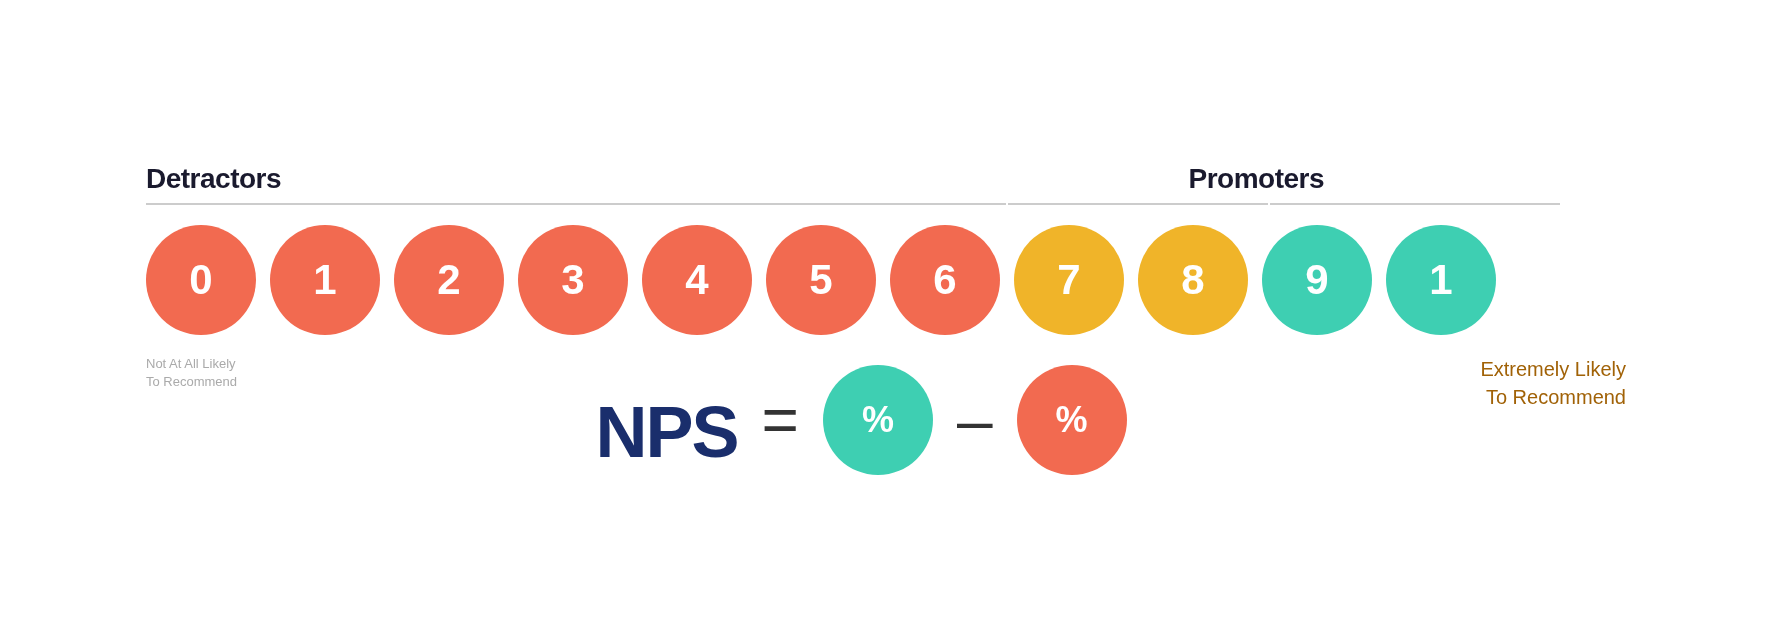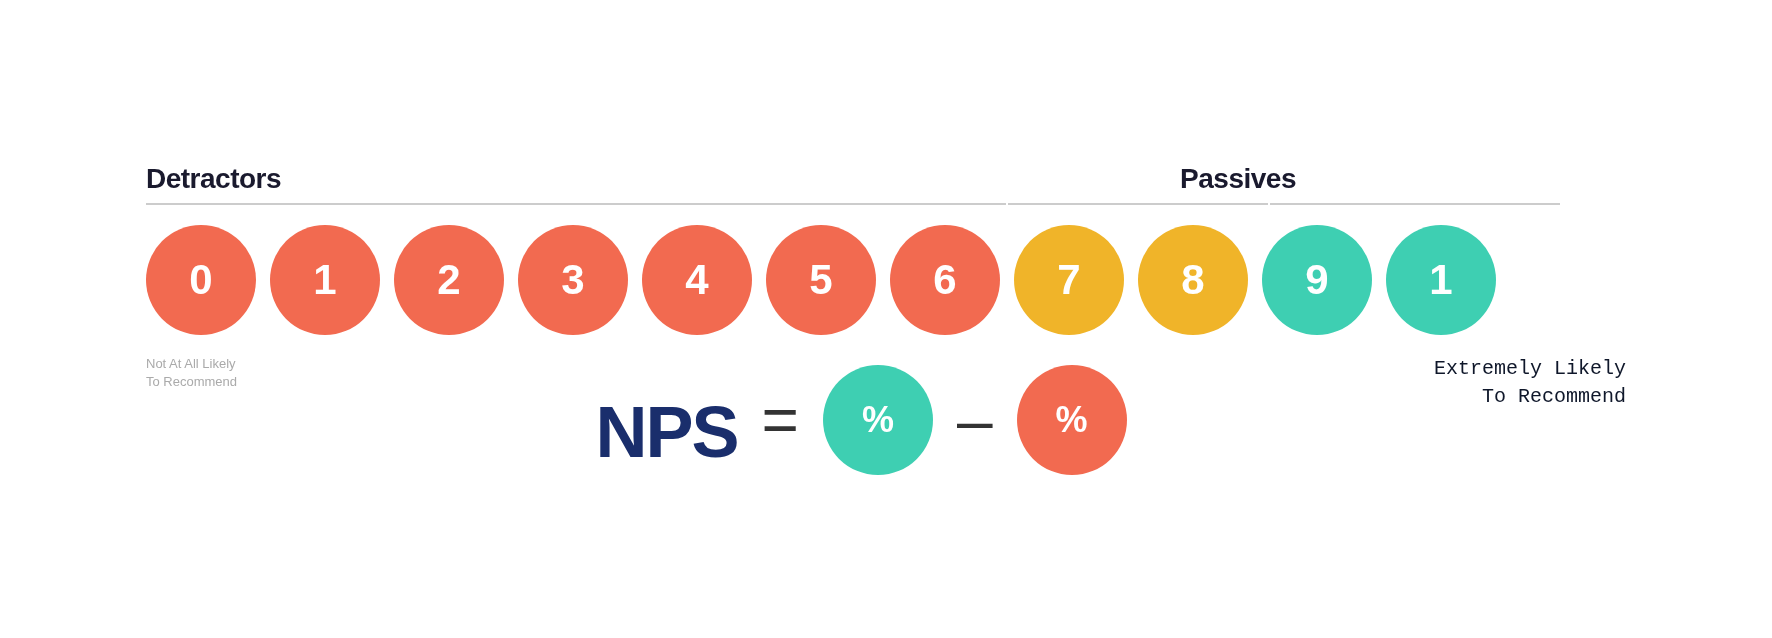--- a/index.html
+++ b/index.html
@@ -17,20 +17,21 @@
     .container {
       width: 1600px;
       padding: 40px 60px;
     }
 
     
     .category-headers {
       display: flex;
       align-items: center;
       margin-bottom: 8px;
+      gap: 28px;
     }
 
     .category-label {
       font-size: 28px;
       font-weight: 800;
       color: #1a1a2e;
       letter-spacing: -0.5px;
     }
 
     .detractors-header {
@@ -168,37 +169,36 @@
       background: #3ecfb2;
     }
 
     .formula-circle-detractor {
       background: #f26a50;
     }
 
     .label-extremely-likely {
       width: 240px;
       font-size: 20px;
-      color: #0f172a;
+      color: #a16207;
       line-height: 1.4;
       text-align: right;
-      font-family: Liberation Mono, monospace;
     }
   </style>
 </head>
 <body>
 
 <div class="container">
 
   <div class="category-headers">
     <div class="detractors-header">
       <span class="category-label">Detractors</span>
     </div>
     <div class="promoters-header">
-      <span class="category-label">Passives</span>
+      <span class="category-label">Promoters</span>
     </div>
   </div>
 
   <div class="divider-row">
     <div class="divider-detractors"></div>
     <div class="divider-passives"></div>
     <div class="divider-promoters"></div>
   </div>
 
   <div class="circles-row">

